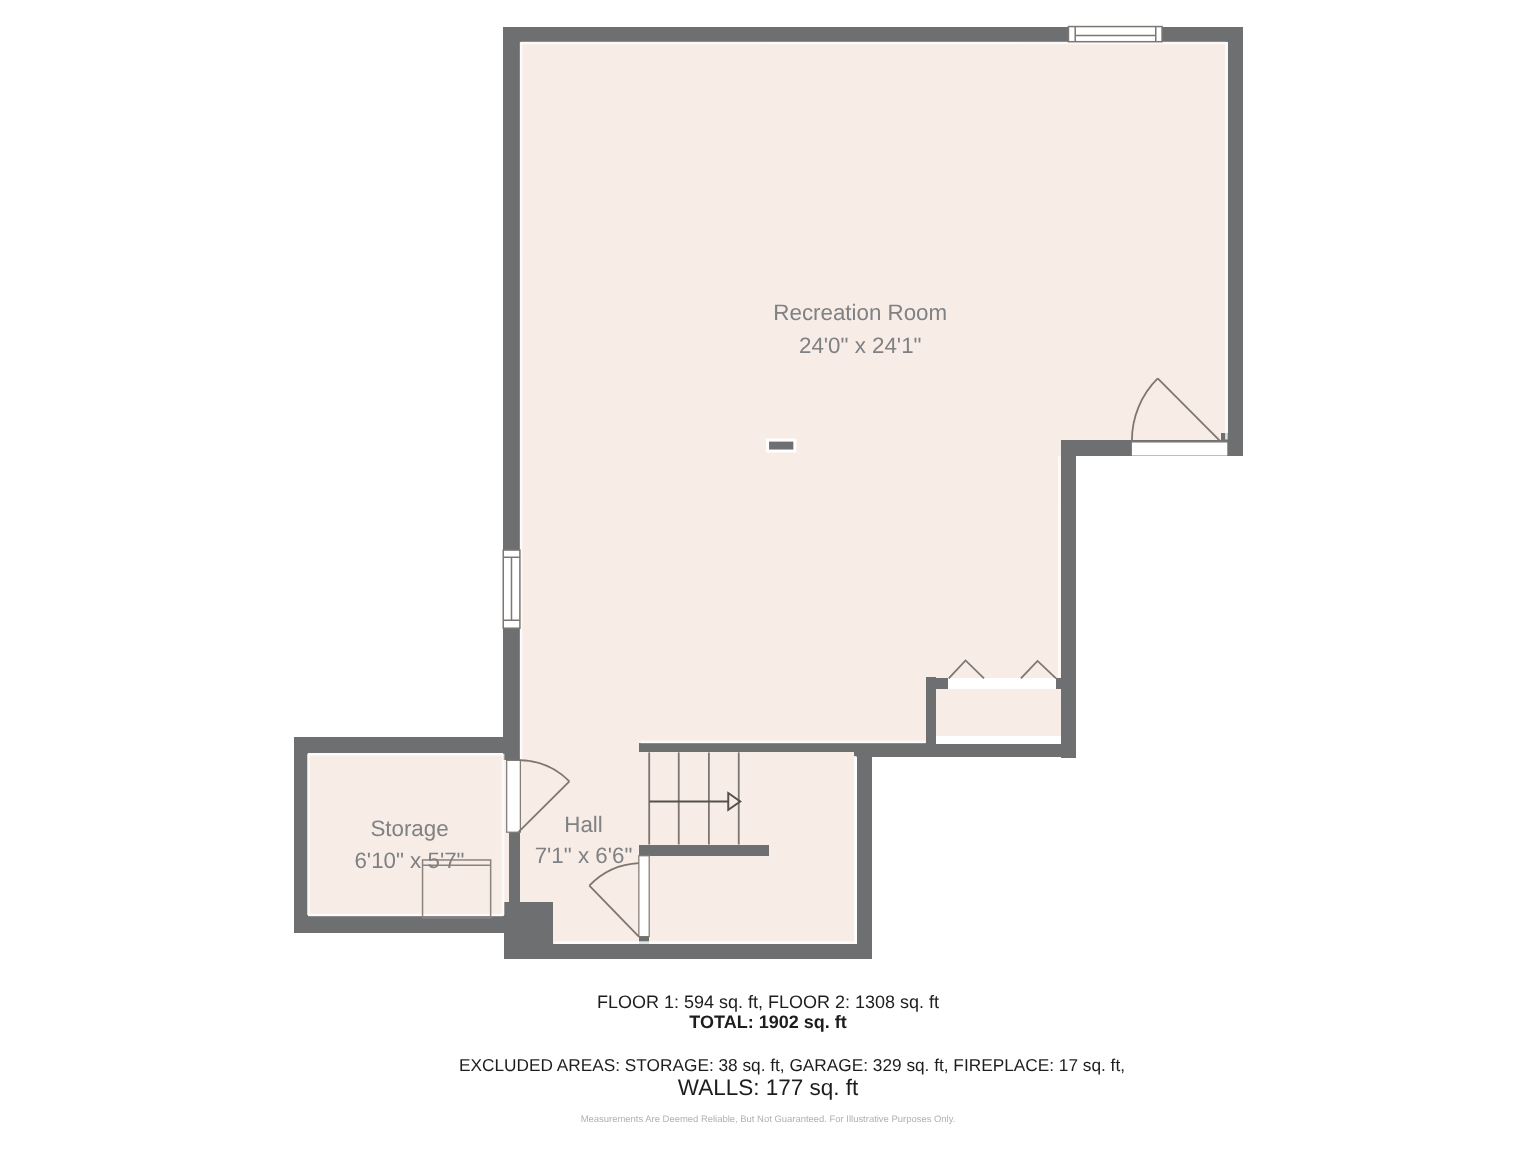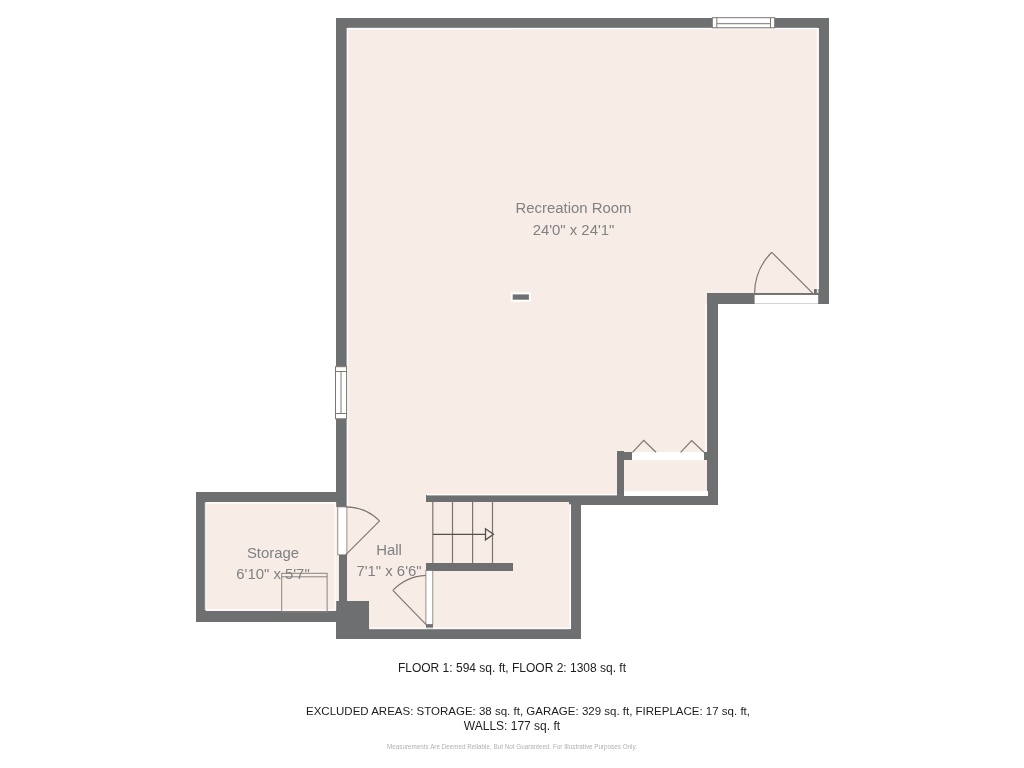--- a/index.html
+++ b/index.html
@@ -151,21 +151,22 @@
 
 <text class="lbl" x="273" y="557.5">Storage</text>
 
 <text class="lbl" x="273" y="578.5">6'10" x 5'7"</text>
 
 <text class="lbl" x="389" y="554.8">Hall</text>
 
 <text class="lbl" x="389" y="575.5">7'1" x 6'6"</text>
 </svg>
 
+<div class="foot" style="top:674.3px;font-weight:bold;">TOTAL: 1902 sq. ft</div>
 
 <div class="foot" style="top:661px;">FLOOR 1: 594 sq. ft, FLOOR 2: 1308 sq. ft</div>
 
 <div class="foot" style="top:703.9px;font-size:11.5px;margin-left:16px;">EXCLUDED AREAS: STORAGE: 38 sq. ft, GARAGE: 329 sq. ft, FIREPLACE: 17 sq. ft,</div>
 
-<div class="foot" style="top:718.7px;font-size:12px;">WALLS: 177 sq. ft</div>
+<div class="foot" style="top:718.7px;font-size:15px;">WALLS: 177 sq. ft</div>
 
 <div class="foot" style="top:741.5px;font-size:6.3px;line-height:9px;color:#b4b0ad;">Measurements Are Deemed Reliable, But Not Guaranteed. For Illustrative Purposes Only.</div>
 </div>
 
 </body></html>

